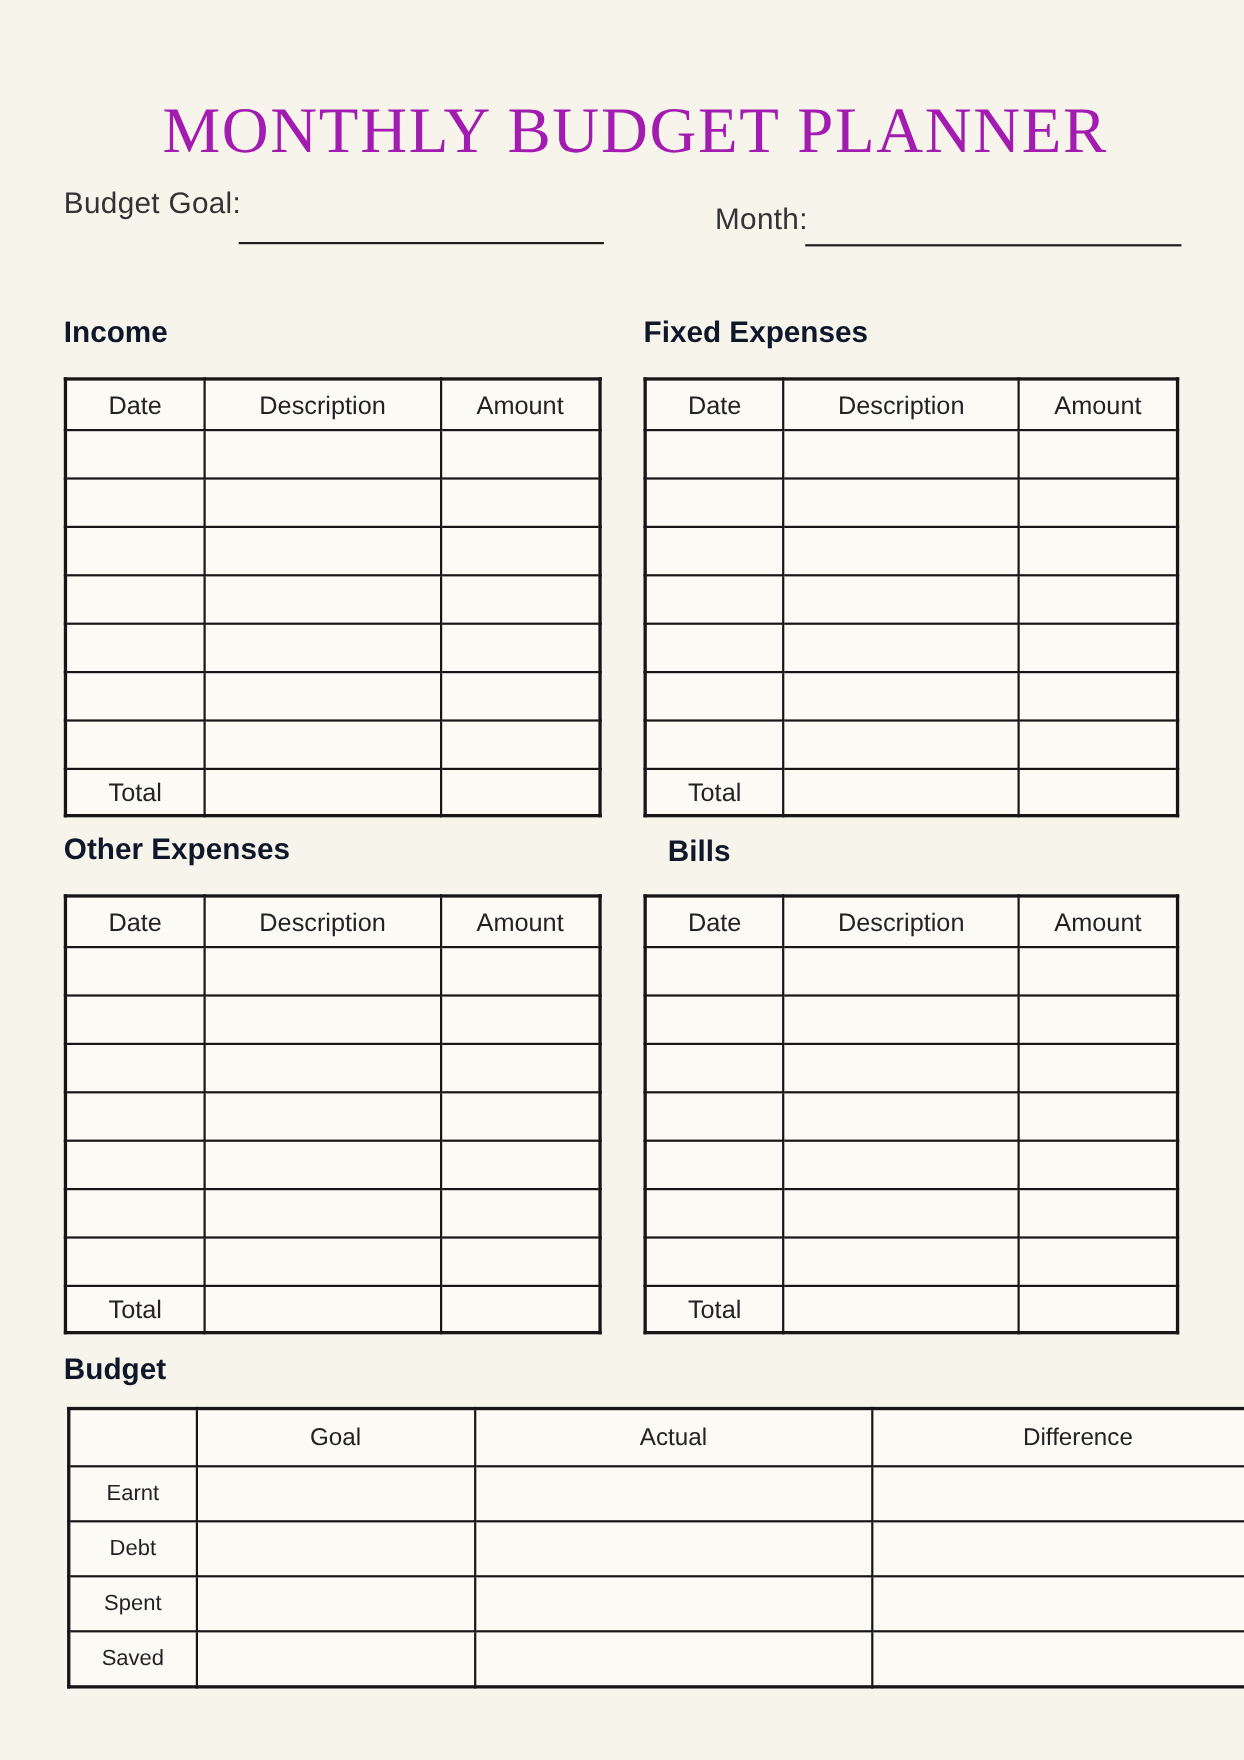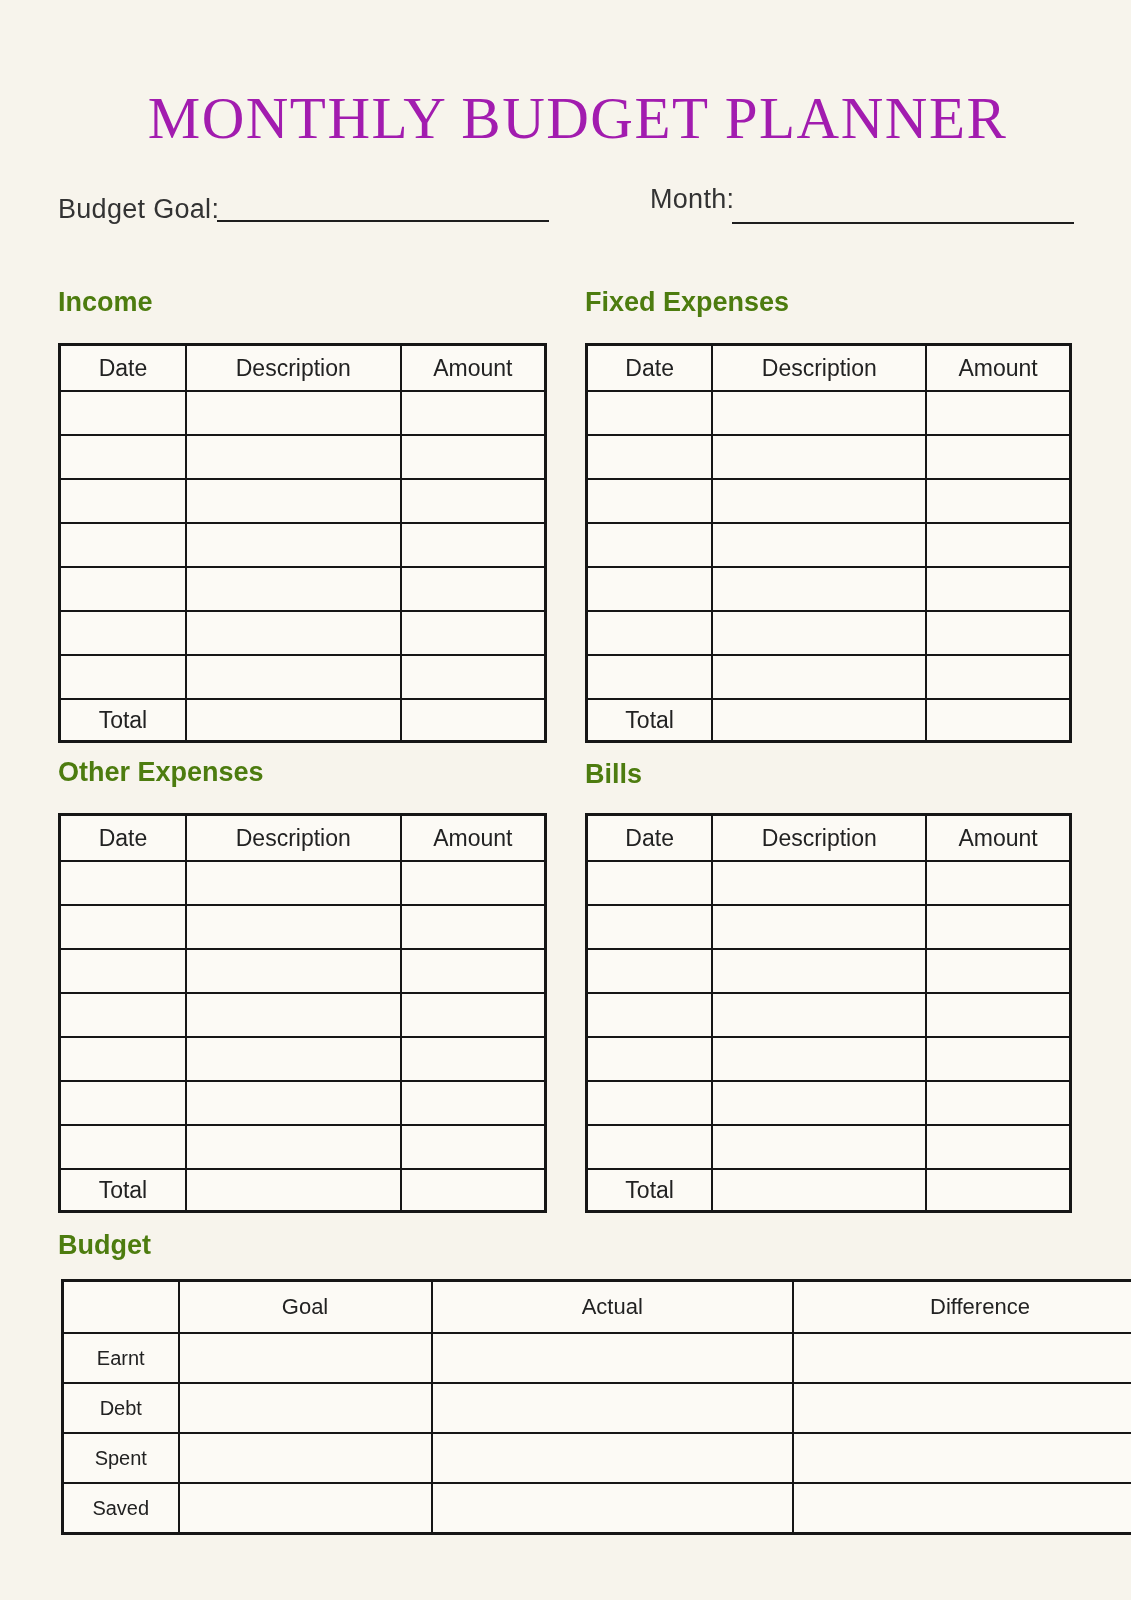--- a/index.html
+++ b/index.html
@@ -30,43 +30,43 @@
     color:#a21caf;
   }
   .label{
     position:absolute;
     font-size:27px;
     font-weight:400;
     color:#333;
     letter-spacing:.3px;
     white-space:nowrap;
   }
-  .goal-label{left:58px; top:194px;}
+  .goal-label{left:58px; top:170px;}
   .month-label{left:650px; top:184px;text-align:right;}
   .fill-line{
     position:absolute;
     height:0;
     border-bottom:2px solid #1e1e1e;
   }
   .goal-line{left:217px; top:220px; width:332px;}
   .month-line{left:732px; top:222px; width:342px;}
 
   .h{
     position:absolute;
     margin:0;
     font-size:27px;
     font-weight:700;
-    color:#4d7c0f;
+    color:#0f172a;
     letter-spacing:0;
     white-space:nowrap;
   }
   .h-income{left:58px; top:287px;}
   .h-fixed{left:585px; top:287px;text-align:right;}
   .h-other{left:58px; top:757px;}
-  .h-bills{left:585px; top:759px;}
+  .h-bills{left:607px; top:759px;}
   .h-recap{left:58px; top:1230px;}
 
   .tbl{position:absolute;}
   .t-income{left:58px;  top:343px; width:489px;}
   .t-fixed {left:585px; top:343px; width:487px;}
   .t-other {left:58px;  top:813px; width:489px;}
   .t-bills {left:585px; top:813px; width:487px;}
   .t-recap {left:61px;  top:1279px; width:1108px;}
 
   table{

